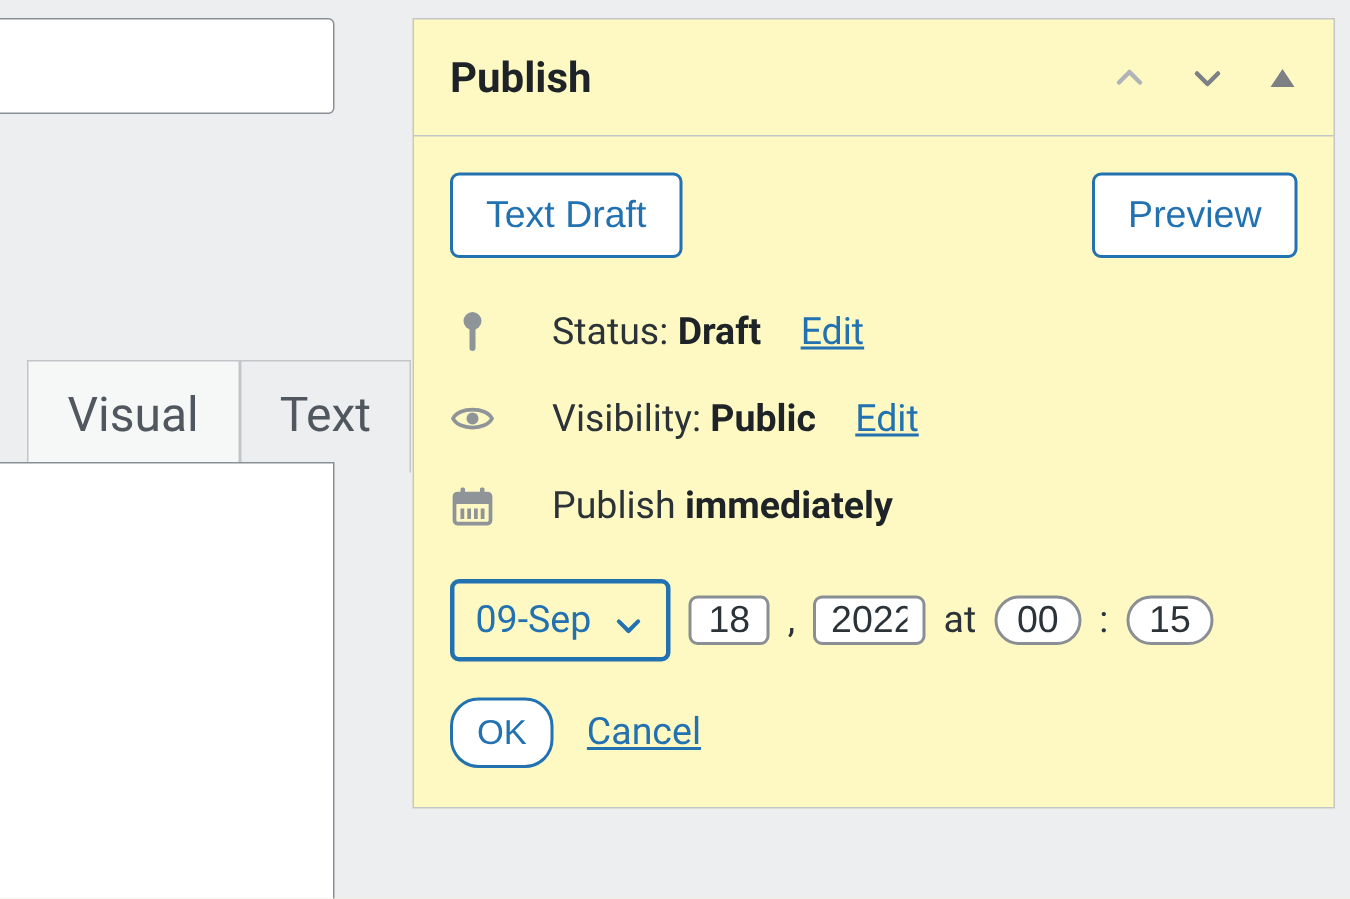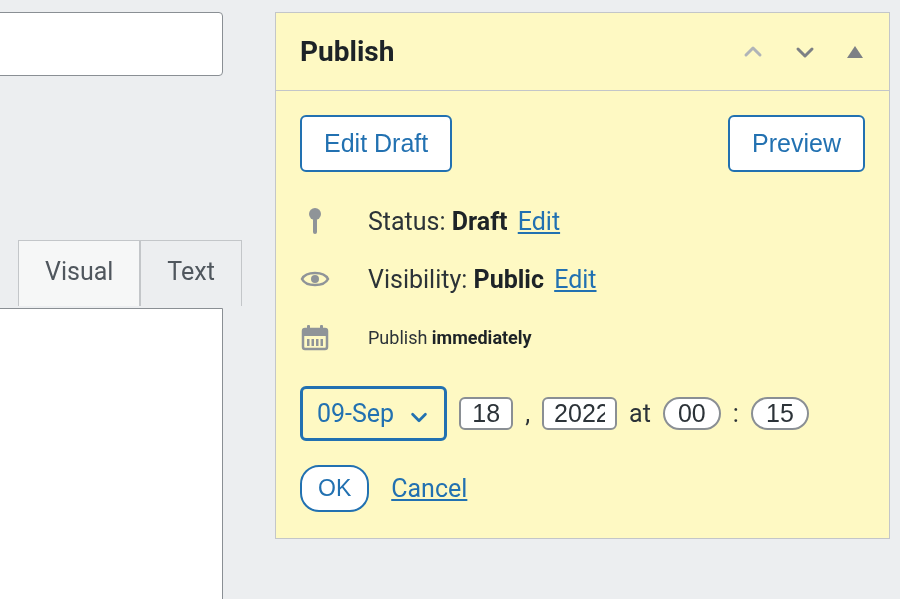--- a/index.html
+++ b/index.html
@@ -43,21 +43,21 @@
 
   .tabs {
     position: absolute;
     left: 18px;
     top: 240px;
     display: flex;
     gap: 0;
   }
   .tab {
     padding: 16px 26px 20px 26px;
-    font-size: 25px;
+    font-size: 32px;
     color: #50575e;
     border: 1px solid #c3c6c9;
     border-bottom: none;
     background: #eceef0;
   }
   .tab.active {
     background: #f6f7f7;
   }
 
   
@@ -127,27 +127,27 @@
     align-items: center;
     justify-content: center;
     color: #8a8f94;
   }
   .meta-label { color: #2c3338; margin-left: 20px; }
   .meta-value { font-weight: 700; color: #1d2327; }
   .edit-link {
     color: #2271b1;
     text-decoration: underline;
     cursor: pointer;
-    margin-left: 4px;
+    margin-left: 20px;
   }
 
   .sched-row {
     display: flex;
     align-items: center;
-    font-size: 18px;
+    font-size: 25px;
     padding-bottom: 6px;
   }
   .sched-controls {
     display: flex;
     align-items: center;
     gap: 12px;
     padding: 6px 24px 18px 24px;
     font-size: 25px;
   }
   .select-wrap {
@@ -220,21 +220,21 @@
         </span>
         <span>
           <svg width="20" height="20" viewBox="0 0 20 20">
               <polygon points="10,4 18,16 2,16" fill="#7d8085"></polygon>
             </svg>
         </span>
       </div>
     </div>
 
     <div class="actions-row">
-      <button class="btn">Edit Draft</button>
+      <button class="btn">Text Draft</button>
       <div class="spacer"></div>
       <button class="btn">Preview</button>
     </div>
 
     <div class="meta-list">
 
       <div class="meta-row">
         <span class="meta-icon">
           <svg width="22" height="30" viewBox="0 0 22 30" fill="#8f9498">
             <circle cx="11" cy="8" r="6"></circle>

